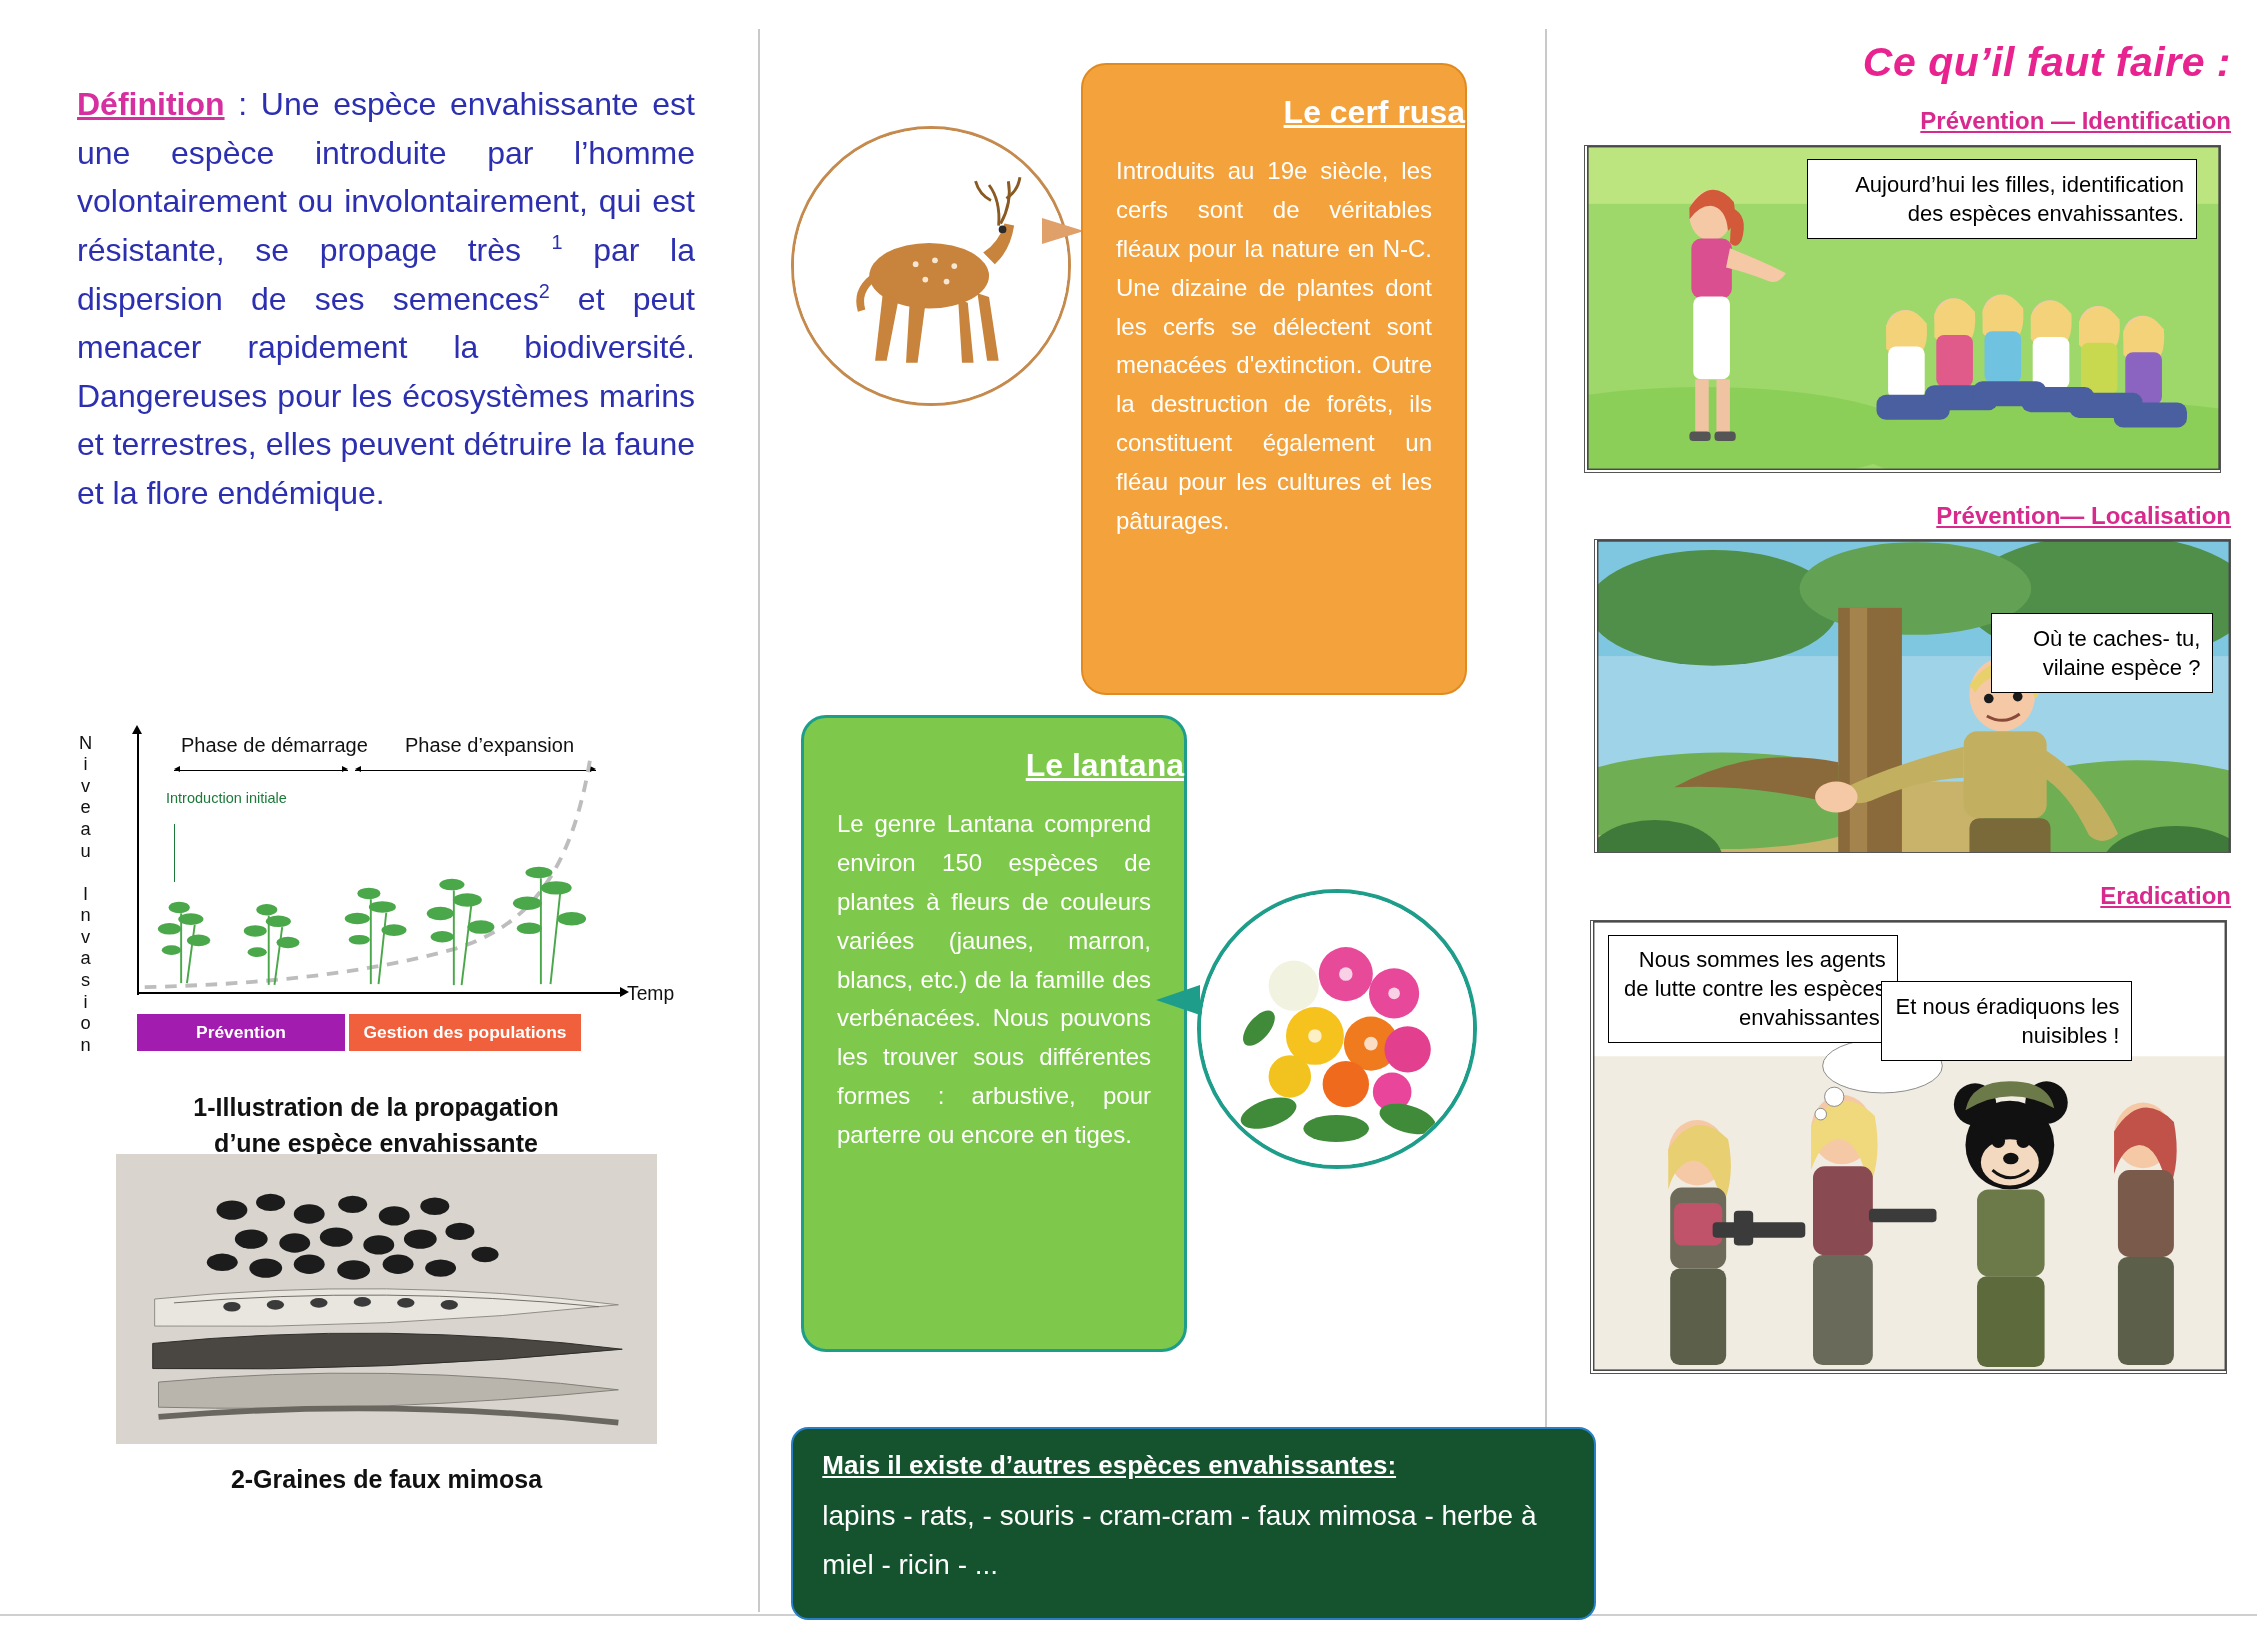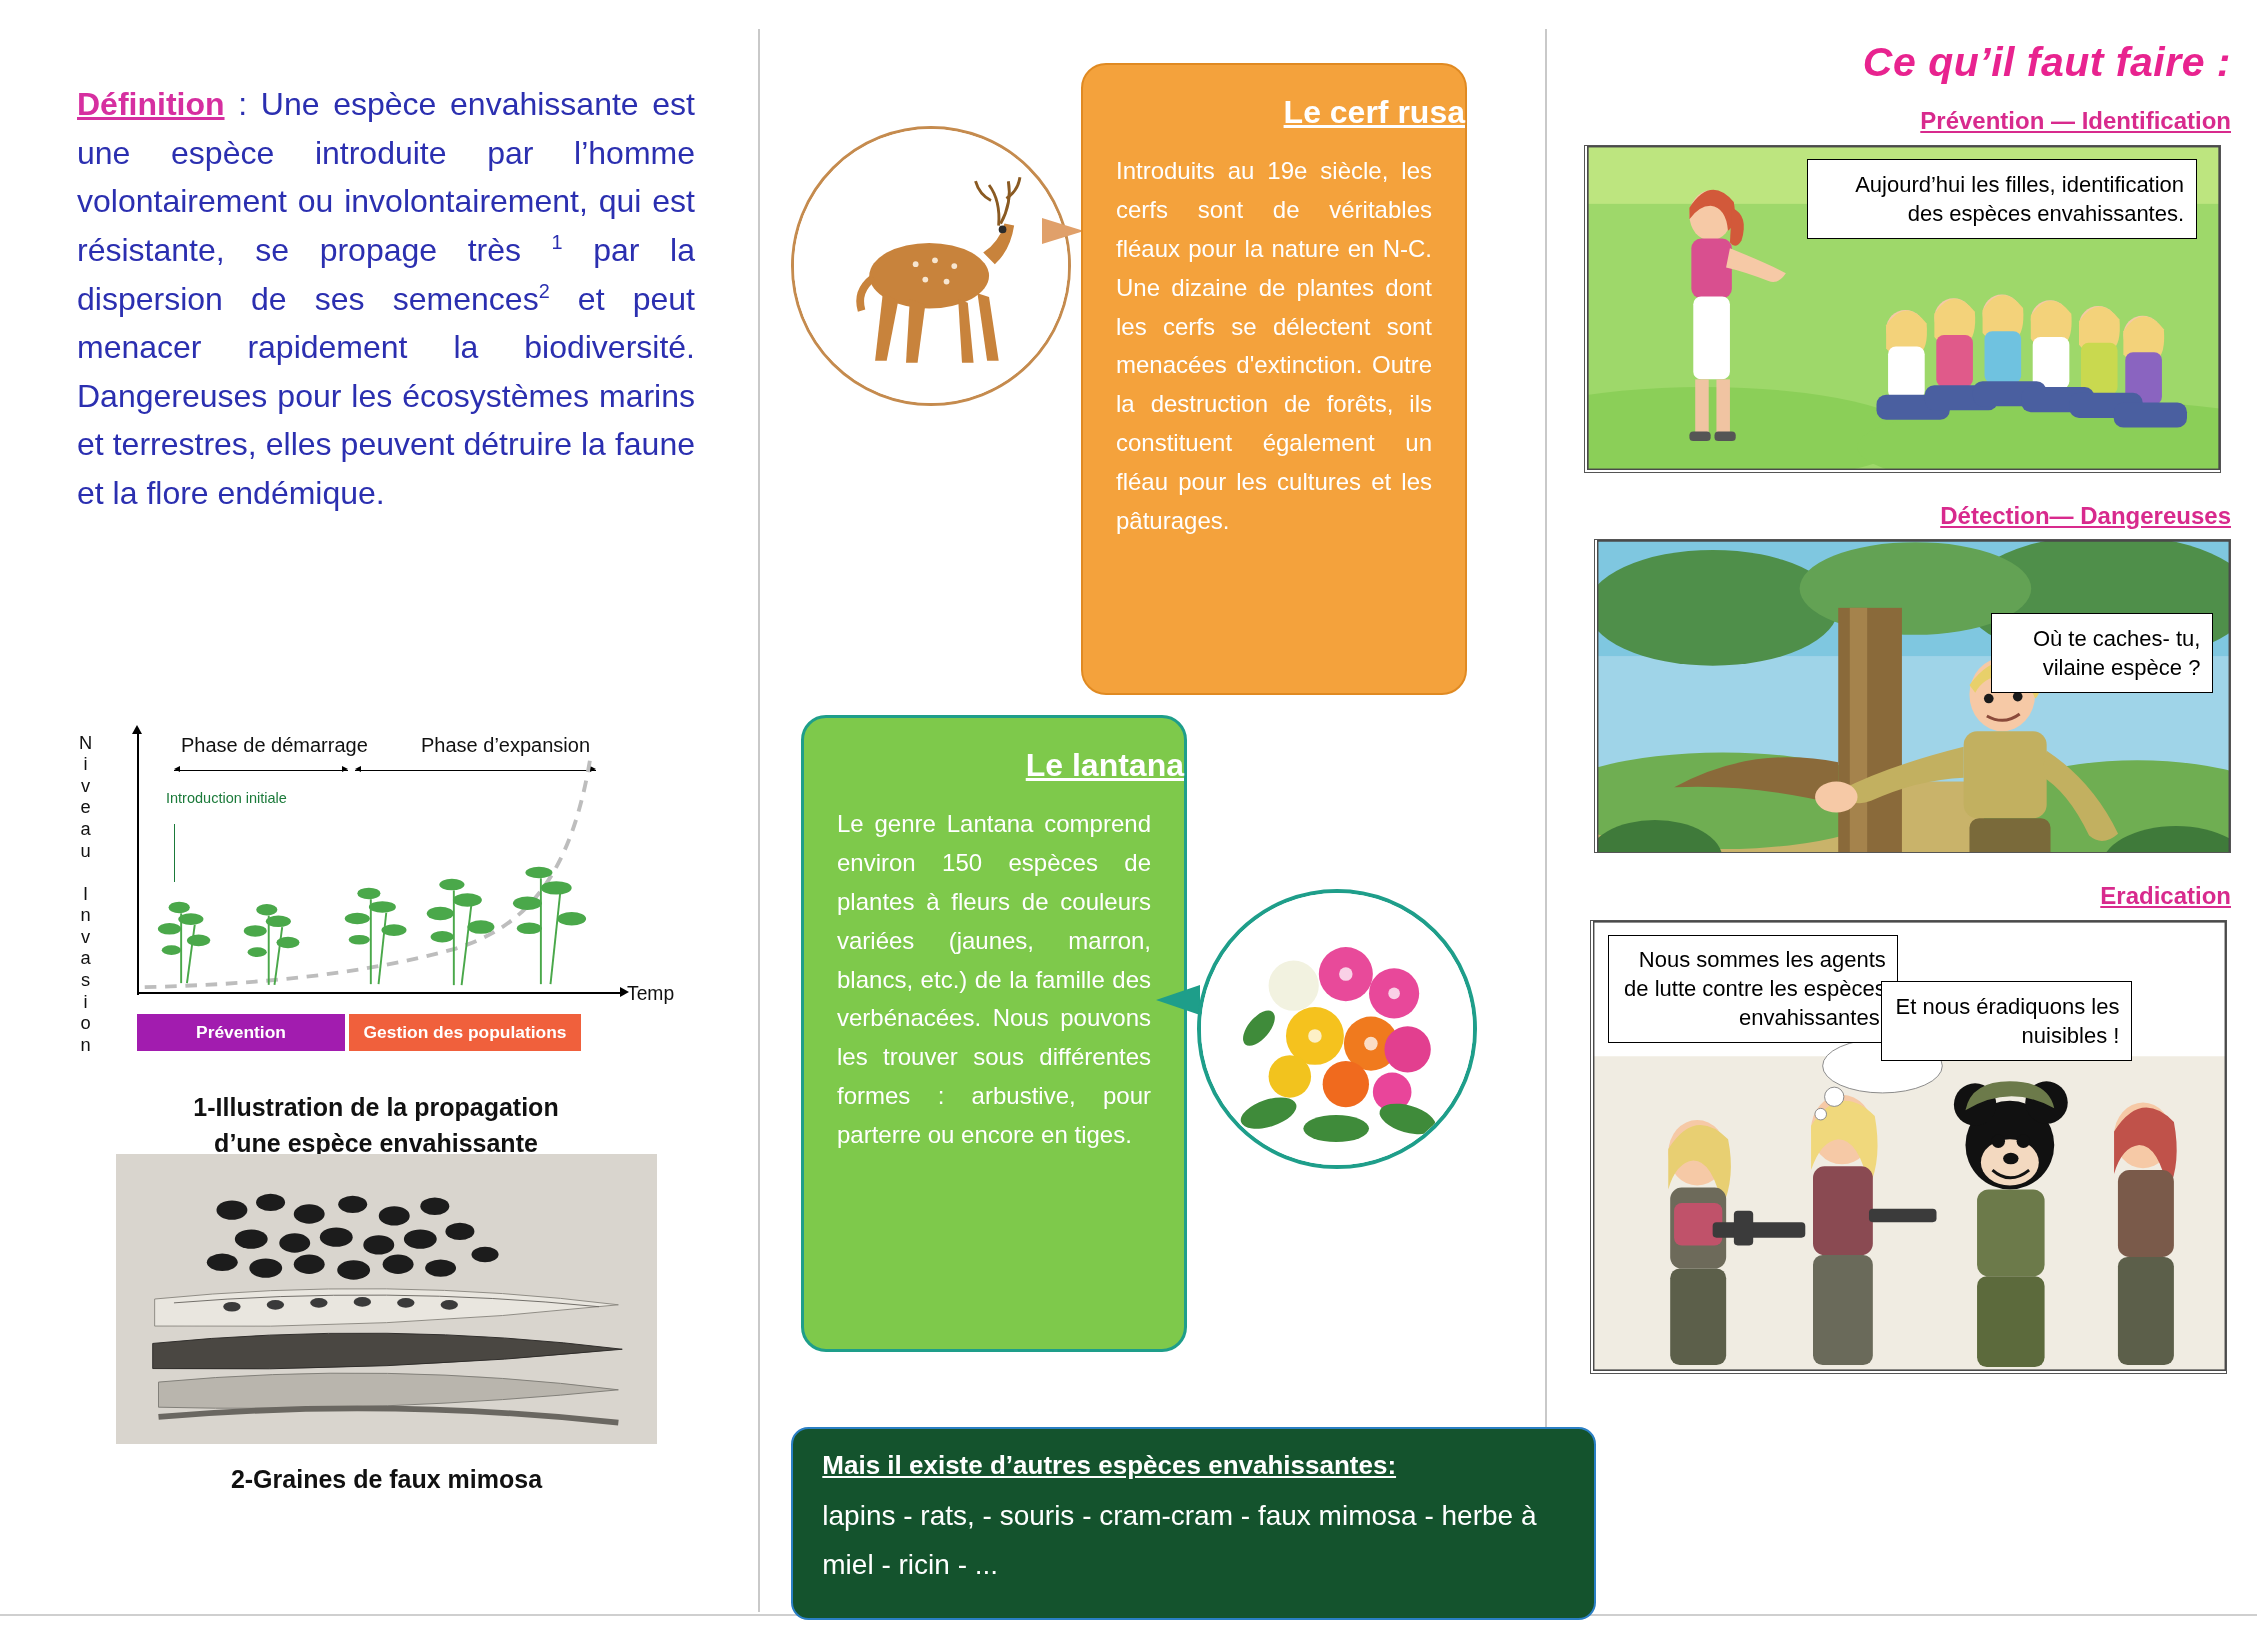--- a/index.html
+++ b/index.html
@@ -219,21 +219,21 @@
 
       <div class="y-axis-label">
         N<br>i<br>v<br>e<br>a<br>u<br><br>I<br>n<br>v<br>a<br>s<br>i<br>o<br>n
       </div>
 
       <div class="axis-v"></div>
       <div class="axis-h"></div>
       <div class="x-axis-label">Temp</div>
 
       <div class="phase-label" style="left:104px; top:9.7px;">Phase de démarrage</div>
-      <div class="phase-label" style="left:328px; top:9.7px;margin-left:16px;">Phase d’expansion</div>
+      <div class="phase-label" style="left:328px; top:9.7px;">Phase d’expansion</div>
       <div class="phase-arrow" style="left:97px; top:46px; width:174px;"></div>
       <div class="phase-arrow" style="left:278px; top:46px; width:241px;"></div>
 
       <div class="intro-note" style="left:89px; top:66px; width:126px;">Introduction initiale</div>
       <div class="intro-arrow" style="left:97px; top:100px; height:58px;"></div>
 
       <svg class="curve" width="483" height="261" viewBox="0 0 500 270">
         <path d="M8,262 C120,259 230,250 330,222 C400,200 450,150 470,20" stroke="#bdbdbd" stroke-width="4" fill="none" stroke-dasharray="12,9"></path>
       </svg>
 
@@ -495,21 +495,21 @@
           <rect x="450" y="250" width="76" height="26" rx="10"></rect>
           <rect x="500" y="256" width="76" height="26" rx="10"></rect>
           <rect x="546" y="266" width="76" height="26" rx="10"></rect>
         </g>
       </g>
       <rect x="0" y="0" width="656" height="336" fill="none" stroke="#4a4a4a" stroke-width="3"></rect>
     </svg>
     <div class="bubble" style="left:222px; top:13.5px; width:390px;">Aujourd’hui les filles, identification des espèces envahissantes.</div>
   </div>
 
-  <div class="sub-head" style="margin-top:29px;">Détection— Dangereuses</div>
+  <div class="sub-head" style="margin-top:29px;">Prévention— Localisation</div>
   <div class="panel" style="height:314px; margin-left:20px;">
     <svg width="633" height="402" viewBox="0 0 656 416">
       <rect width="656" height="416" fill="#9fd4e8"></rect>
       <rect y="0" width="656" height="120" fill="#7fc7e0"></rect>
       <ellipse cx="120" cy="70" rx="130" ry="60" fill="#4f8f4a"></ellipse>
       <ellipse cx="530" cy="60" rx="150" ry="66" fill="#4f8f4a"></ellipse>
       <ellipse cx="330" cy="50" rx="120" ry="48" fill="#63a254"></ellipse>
       <rect y="250" width="656" height="166" fill="#c9b36a"></rect>
       <ellipse cx="130" cy="270" rx="180" ry="50" fill="#6fae52"></ellipse>
       <ellipse cx="560" cy="282" rx="160" ry="54" fill="#6fae52"></ellipse>

